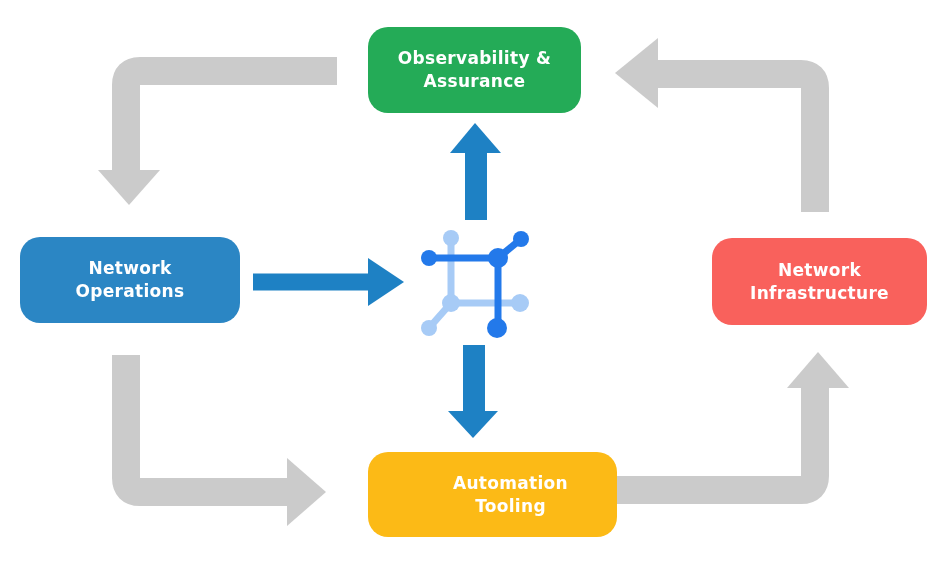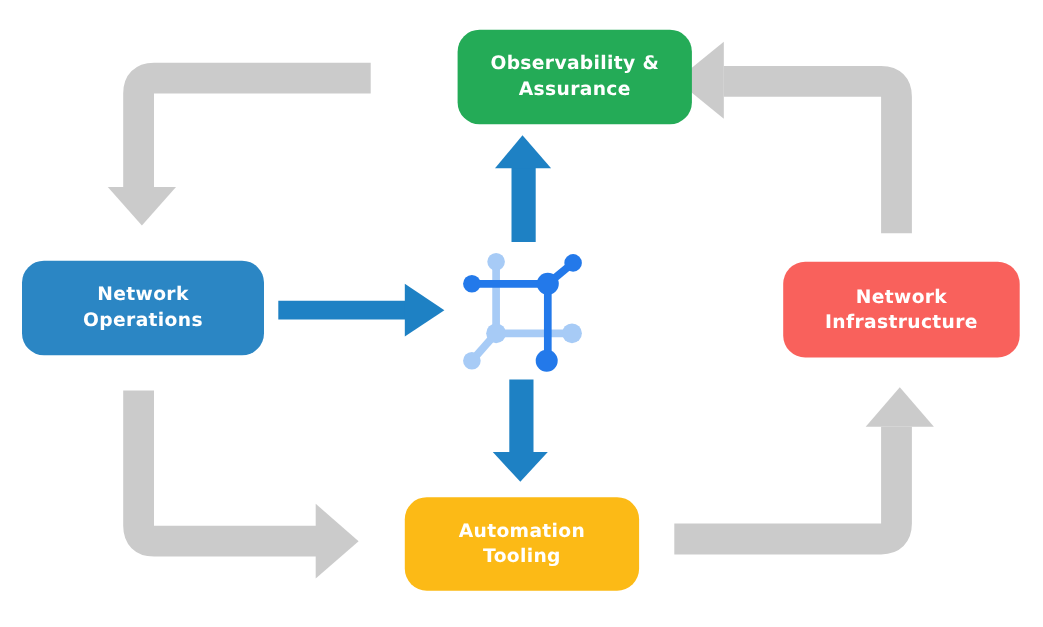--- a/index.html
+++ b/index.html
@@ -27,21 +27,21 @@
     color: #ffffff;
     font-size: 17px;
     font-weight: 600;
     line-height: 1.35;
     letter-spacing: 0.3px;
     white-space: pre-line;
   }
   .node-observability { left: 368px; top: 27px;  width: 213px; height: 86px; }
   .node-operations    { left: 20px;  top: 237px; width: 220px; height: 86px; }
   .node-infrastructure{ left: 712px; top: 238px; width: 215px; height: 87px; }
-  .node-automation    { left: 368px; top: 452px; width: 213px; height: 85px; }
+  .node-automation    { left: 368px; top: 452px; width: 213px; height: 85px; padding-left: 36px; }
 </style>
 </head>
 <body>
 
 <div class="canvas">
 
   <svg class="arrows-layer" width="948" height="570" viewBox="0 0 948 570" xmlns="http://www.w3.org/2000/svg">
 
     <g>
       <g fill="none" stroke-width="28" stroke="#CBCBCB">
@@ -90,21 +90,21 @@
       </g>
       <g fill="#2379EA">
         <circle cx="429" cy="258" r="8"></circle>
         <circle cx="498" cy="258" r="10"></circle>
         <circle cx="521" cy="239" r="8"></circle>
         <circle cx="497" cy="328" r="10"></circle>
       </g>
     </g>
   </svg>
 
-  <div class="node node-observability" style="background-color: rgb(36, 171, 87); margin-left: 48px;">
+  <div class="node node-observability" style="background-color: rgb(36, 171, 87);">
     <span class="node-label">Observability &amp;
 Assurance</span>
   </div>
 
   <div class="node node-operations" style="background-color: rgb(43, 134, 196);">
     <span class="node-label">Network
 Operations</span>
   </div>
 
   <div class="node node-infrastructure" style="background-color: rgb(249, 97, 92);">

